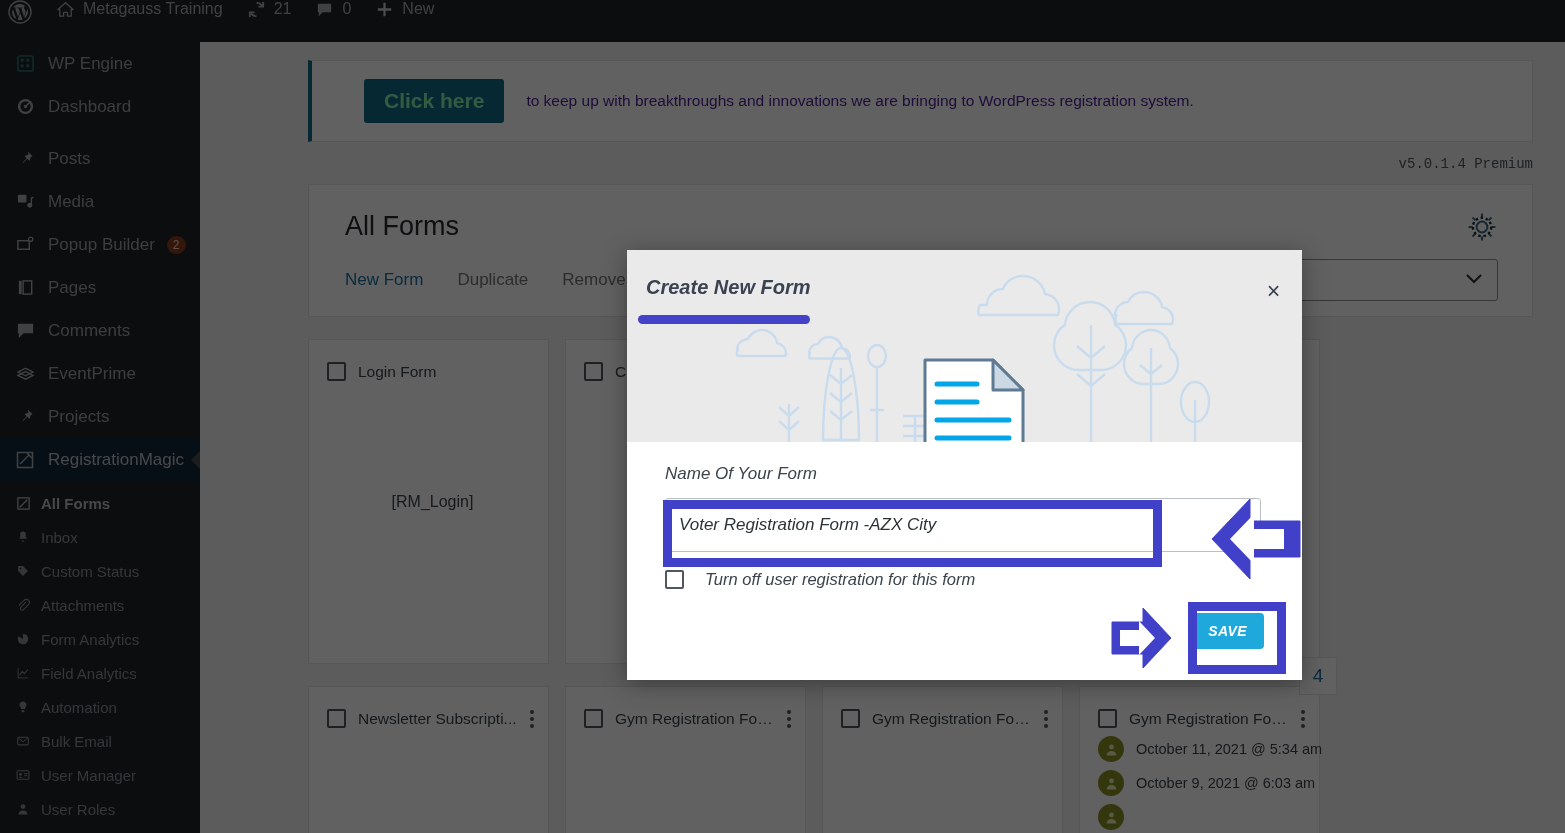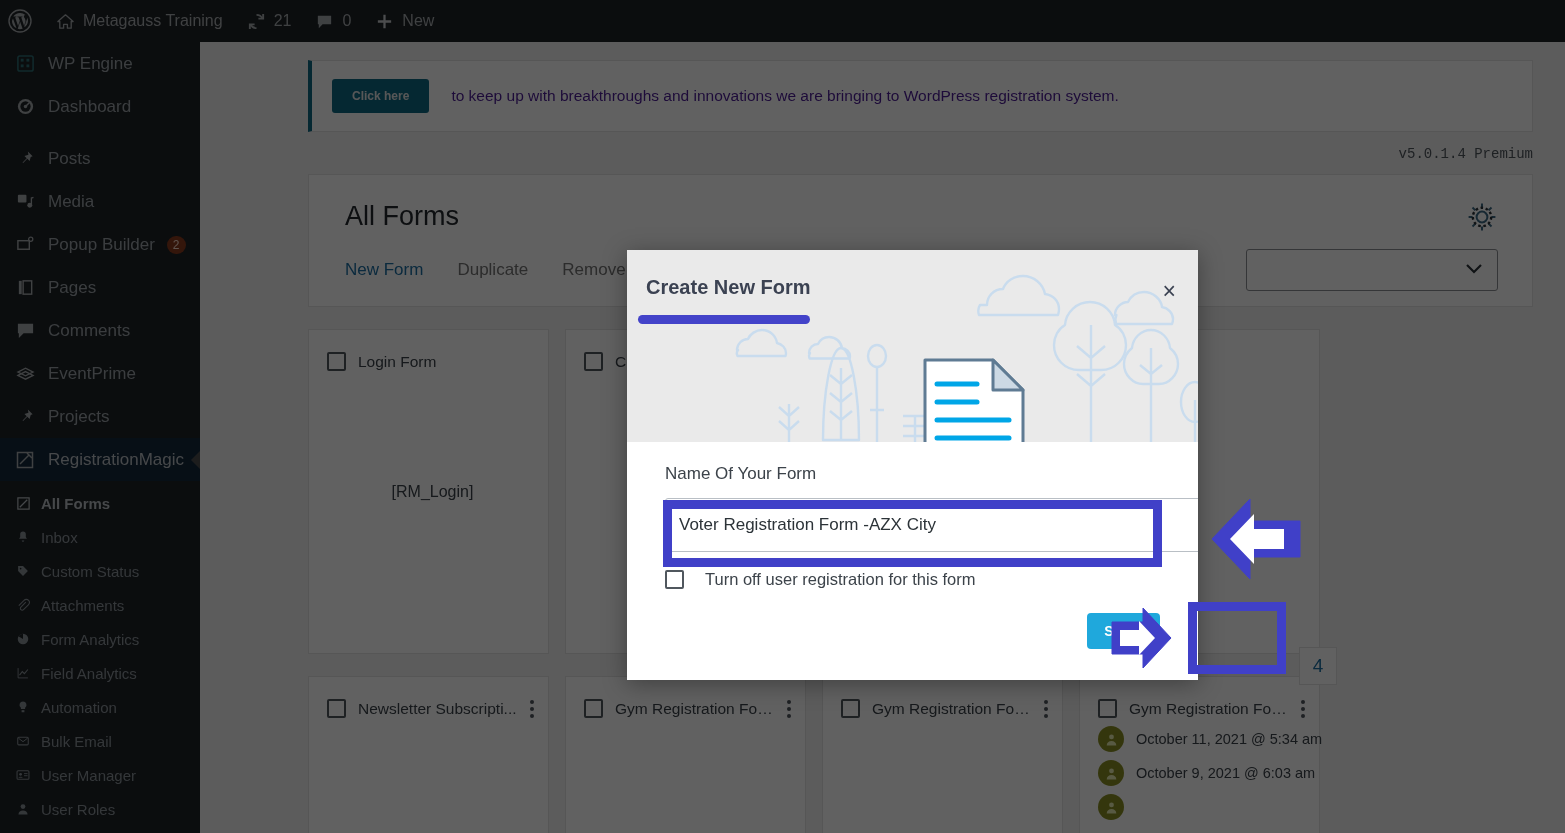--- a/index.html
+++ b/index.html
@@ -11,22 +11,22 @@
   }
   #root { position: relative; width: 1565px; height: 833px; overflow: hidden; }
 
   
   .adminbar {
     position: absolute; top: 0; left: 0; width: 1565px; height: 42px;
     background: #1d2327; display: flex; align-items: center;
     z-index: 40;
   }
   .ab-item {
-    display: flex; align-items: center; gap: 8px;
-    height: 42px; padding: 8px 12px;
+    display: flex; align-items: flex-start; gap: 8px;
+    height: 42px; padding: 0 12px;
     color: #a7aaad; font-size: 16px; white-space: nowrap;
   }
   .ab-item.first { padding-left: 8px; }
   .wp-logo svg { display:block; }
   .ab-icon { display:inline-flex; align-items:center; justify-content:center; }
 
   
   .sidebar {
     position: absolute; top: 42px; left: 0; width: 200px; height: 791px;
     background: #1d2327; overflow: hidden; z-index: 30;
@@ -69,22 +69,22 @@
     position: absolute; top: 42px; left: 200px;
     width: 1365px; height: 791px;
     background: #f1f1f1; overflow: hidden;
   }
   .notice {
     margin: 18px 32px 0 108px;
     background: #fff; border: 1px solid #e2e2e2; border-left: 4px solid #0f6a84;
     padding: 18px 20px; display: flex; align-items: center; gap: 22px;
   }
   .notice-btn {
-    background: #0f6a84; color: #e5e5e5; font-size: 12px; font-weight: bold;
-    padding: 10px 20px; border-radius: 3px; white-space: nowrap;
+    background: #0f6a84; color: #86efac; font-size: 21px; font-weight: bold;
+    padding: 10px 20px; border-radius: 3px; white-space: nowrap; margin-left: 32px;
   }
   .notice-text { color: #4c1d95; font-size: 15.5px; }
   .version {
     text-align: right; margin: 14px 32px 0 0;
     color: #50575e; font-size: 14px;
     font-family: "Liberation Mono", monospace;
     padding-left: 12px;
   }
   .panel {
     margin: 12px 32px 0 108px;
@@ -153,23 +153,24 @@
   }
 
   
   .dimmer {
     position: absolute; inset: 0; background: rgba(0,0,0,0.62); z-index: 50;
   }
 
   
   .modal {
     position: absolute; left: 627px; top: 250px;
-    width: 571px; height: 430px; background: #fff;
+    width: 675px; height: 430px; background: #fff;
     z-index: 60; overflow: hidden;
     box-shadow: 0 4px 22px rgba(0,0,0,0.35);
+    font-style: italic;
   }
   .modal-hero {
     position: relative; height: 192px; background: #eaeaea; overflow: hidden;
   }
   .modal-hero .art { position: absolute; left: 0; top: 0; }
   .modal-title {
     position: absolute; left: 19px; top: 26px;
     font-size: 20px; font-weight: bold; color: #3b4252; z-index: 3;
   }
   .modal-underline {

